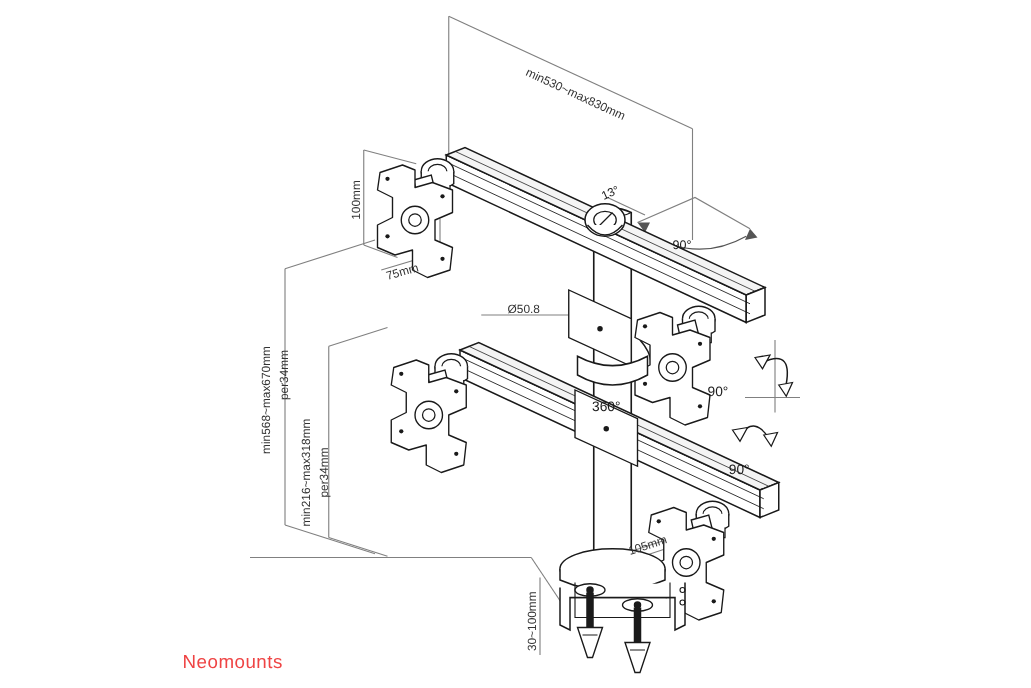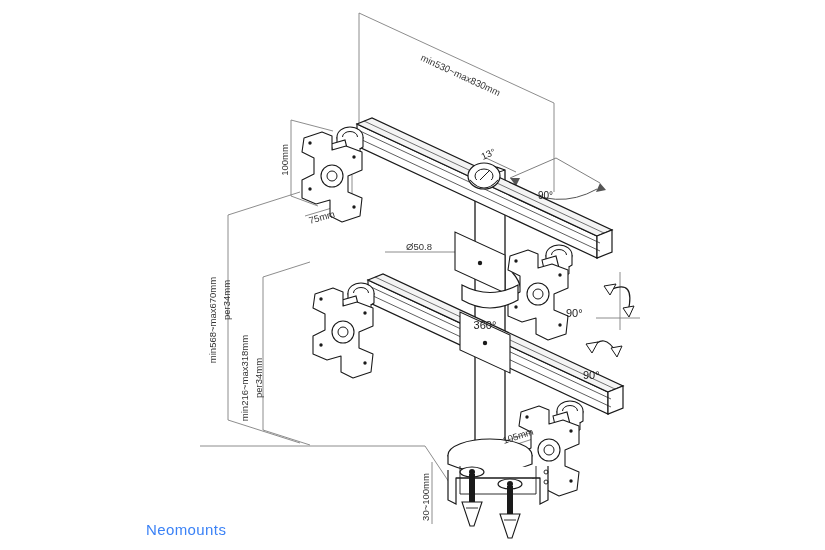--- a/index.html
+++ b/index.html
@@ -5,21 +5,21 @@
   html,body{margin:0;padding:0;}
   body{
     width:825px;height:550px;background:#ffffff;overflow:hidden;
     font-family:"Liberation Sans", sans-serif;
   }
   #stage{position:relative;width:825px;height:550px;}
   #drawing{position:absolute;left:0;top:0;width:825px;height:550px;}
   .brand{
     position:absolute;left:146px;top:521px;
     font-family:"Liberation Sans", sans-serif;
-    font-size:15px;color:#3b82f6;letter-spacing:.4px;
+    font-size:15px;color:#ef4444;letter-spacing:.4px;
   }
 </style>
 </head>
 <body>
 
 <div id="stage">
 
 <svg id="drawing" viewBox="0 0 825 550">
   <defs>
     <g id="vesaPlate">

